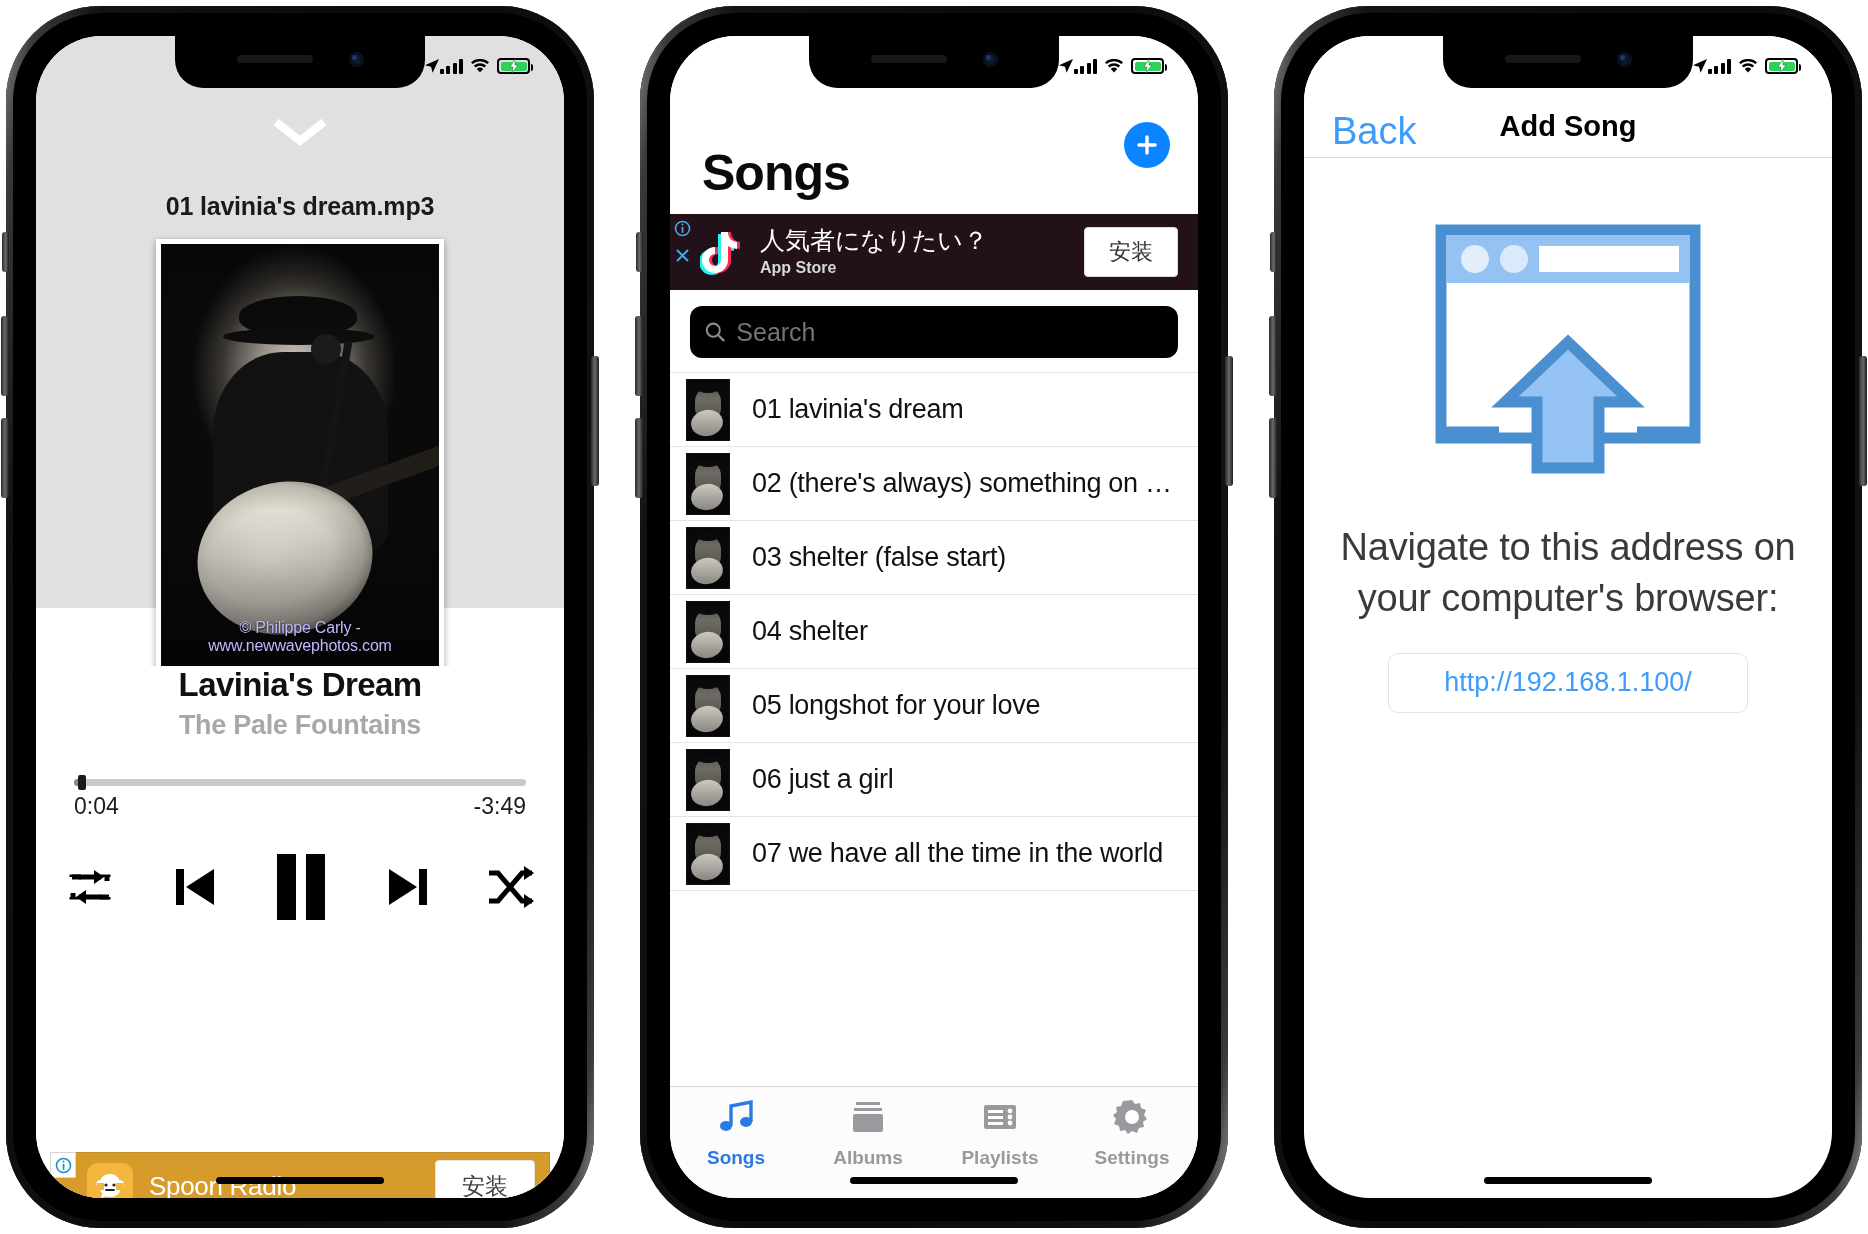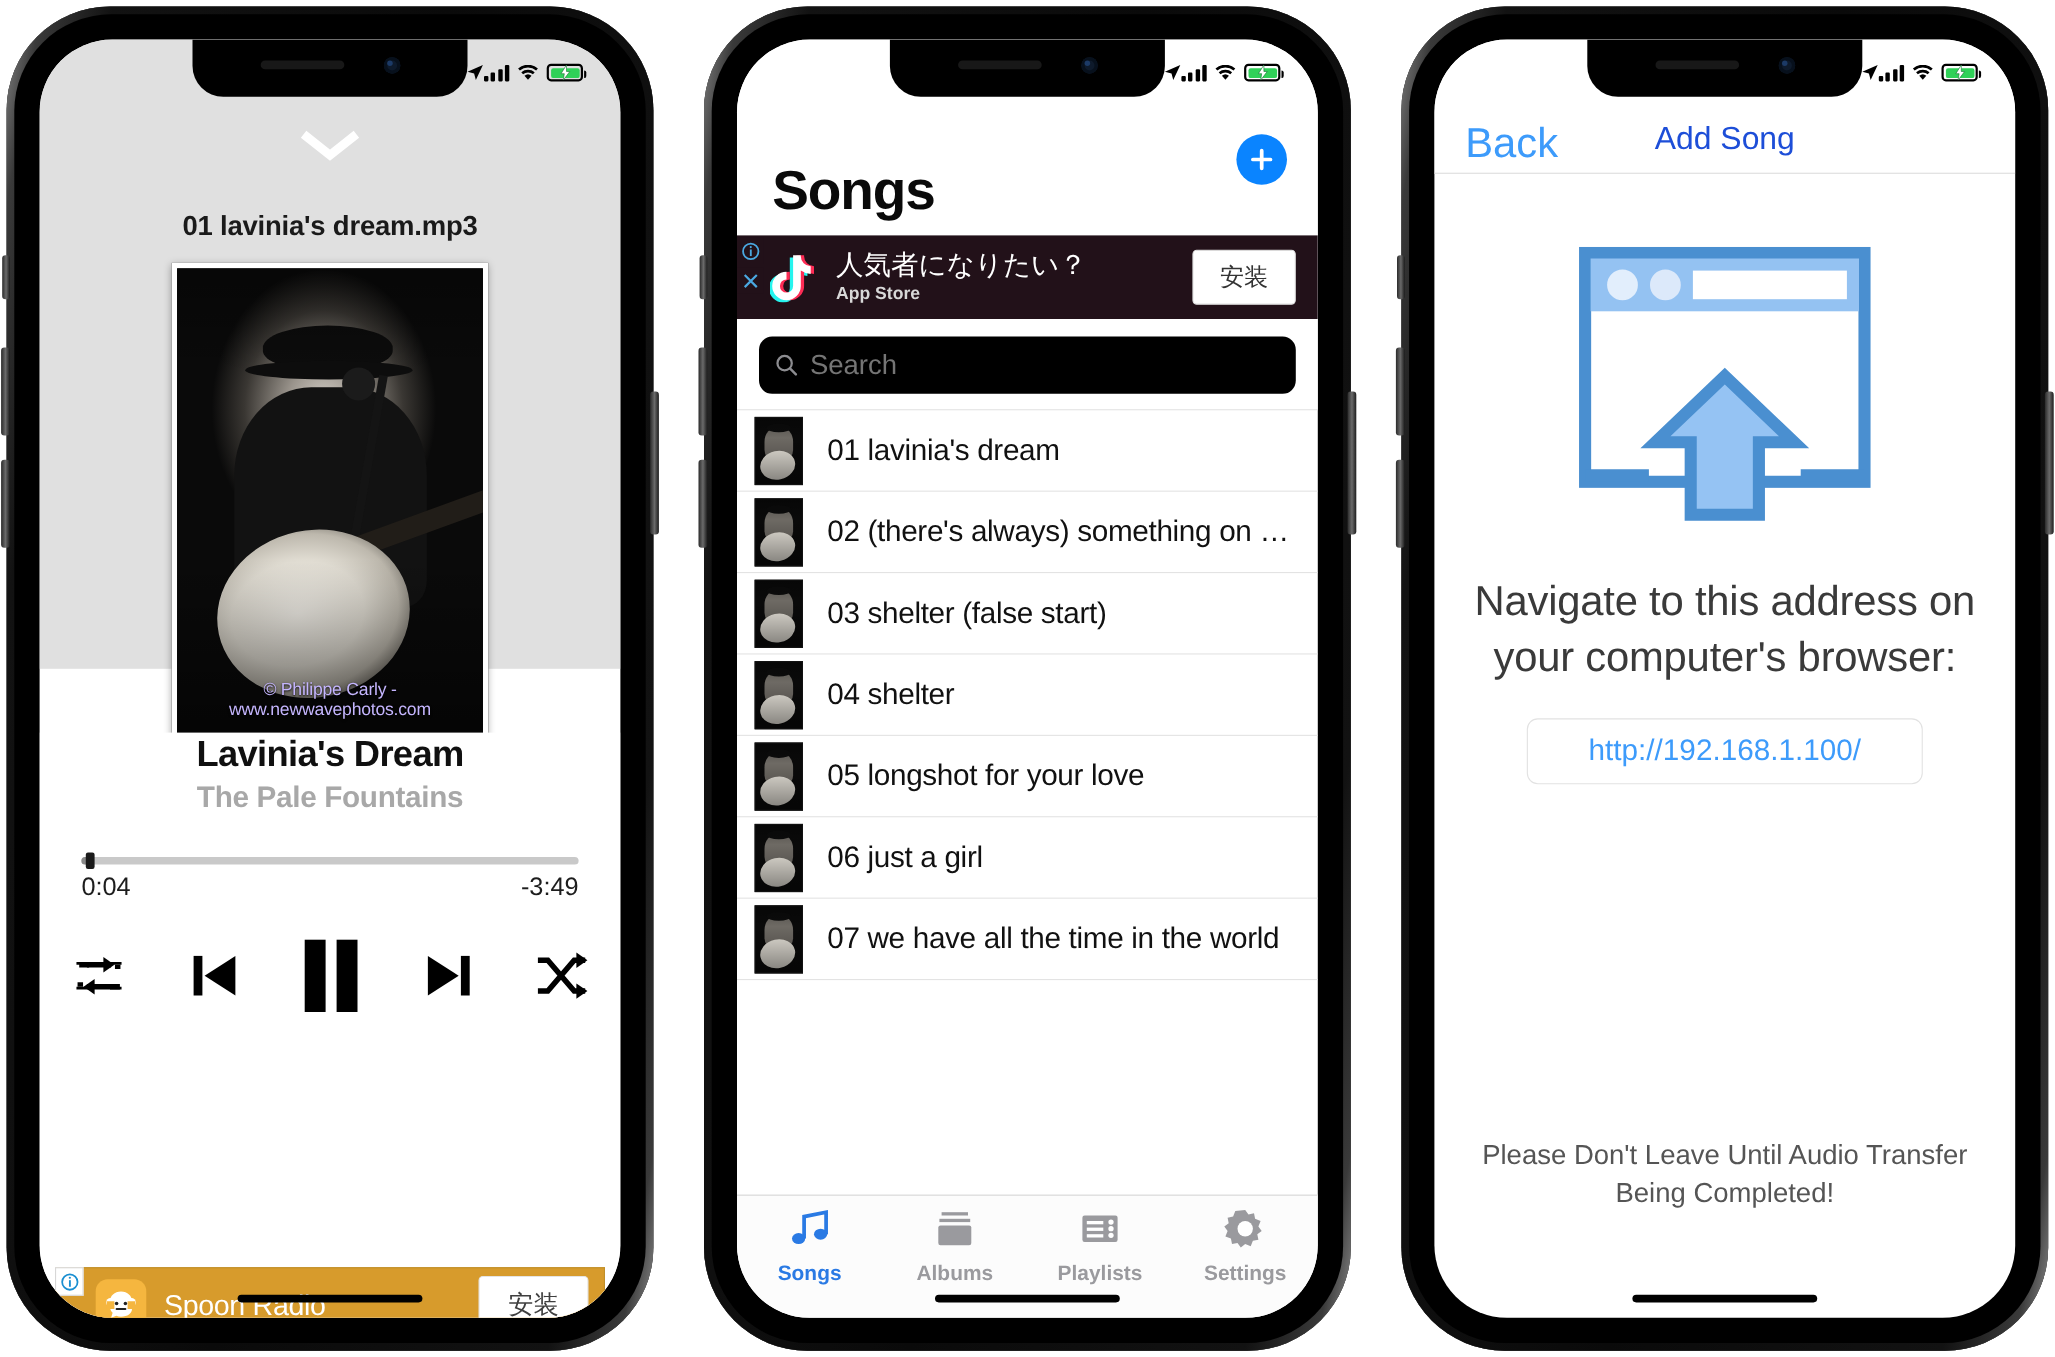--- a/index.html
+++ b/index.html
@@ -184,21 +184,21 @@
     position:absolute; left:0; right:0; bottom: 0; height: 112px; background:#fcfcfc;
     border-top:1px solid #d6d6d6; display:flex; padding-top: 10px;
   }
   .tab { flex:1; display:flex; flex-direction:column; align-items:center; gap:6px; cursor:pointer; }
   .tab-label { font-size: 19px; color:#9a9a9e; font-weight:bold; }
   .tab.active .tab-label { color:#2a7ae4; }
 
   
   .nav3 { padding-top: 52px; background:#fff; border-bottom:1px solid #dcdcdc; position:relative; height: 122px;}
   .nav3-back { position:absolute; left: 28px; top: 74px; font-size: 38px; color:#3d9bfb; background:none;border:none;cursor:pointer; }
-  .nav3-title { text-align:center; font-size: 29px; font-weight:normal; color:#1d4ed8; padding-top: 22px; }
+  .nav3-title { text-align:center; font-size: 29px; font-weight:bold; color:#000000; padding-top: 22px; }
   .upload-icon { display:block; margin: 66px auto 0; }
   .nav-hint { text-align:center; font-size: 38px; color:#3a3a3a; margin-top: 48px; line-height:1.35; padding: 0 24px; letter-spacing:-0.2px;}
   .url-box {
     margin: 28px auto 0; width: 360px; height: 60px; border:1px solid #e2e2e2; border-radius:10px;
     display:flex; align-items:center; justify-content:center; background:#fff;
   }
   .url-text { color:#3d9bfb; font-size: 27px; }
   .warn { position:absolute; left:0; right:0; bottom: 96px; text-align:center;
      font-size: 25px; color:#555; line-height:1.38; padding: 0 36px; }
 </style>
@@ -607,18 +607,17 @@
         <path d="M133 118 196 178h-32v66h-62v-66H70z" fill="#95c3f3" stroke="#4a8fd0" stroke-width="11" stroke-linejoin="miter"></path>
         <path d="M6 208h58M202 208h58" stroke="#4a8fd0" stroke-width="11"></path>
       </svg>
 
       <div class="nav-hint">Navigate to this address on your computer's browser:</div>
 
       <div class="url-box">
         <span class="url-text">http://192.168.1.100/</span>
       </div>
 
-      <div class="warn">Please Don't Leave Until Audio Transfer Being Completed!</div>
       <div class="home-ind"></div>
     </div>
   </div>
 
 </div>
 
 </body></html>

